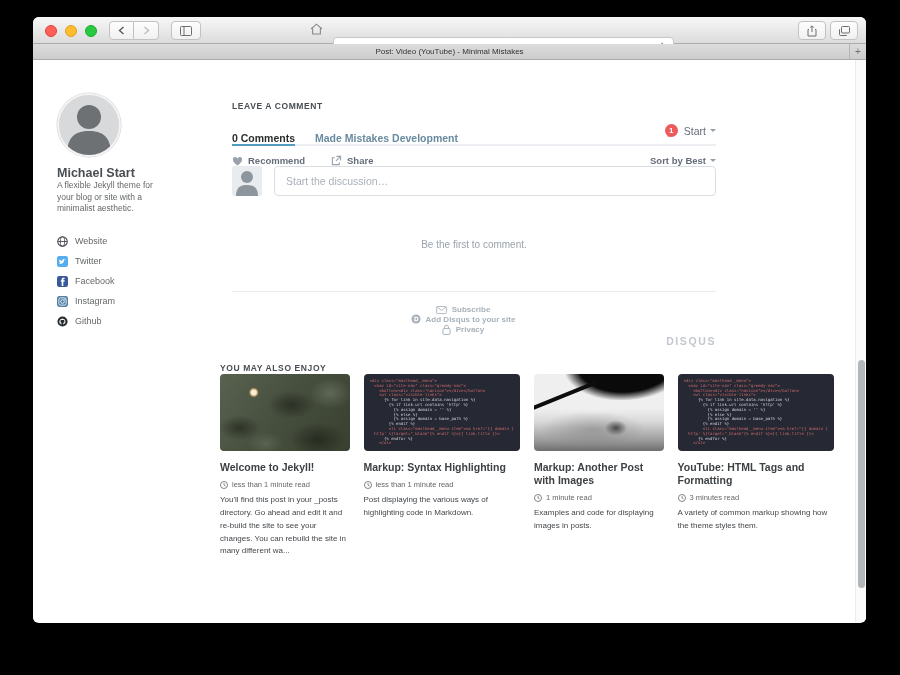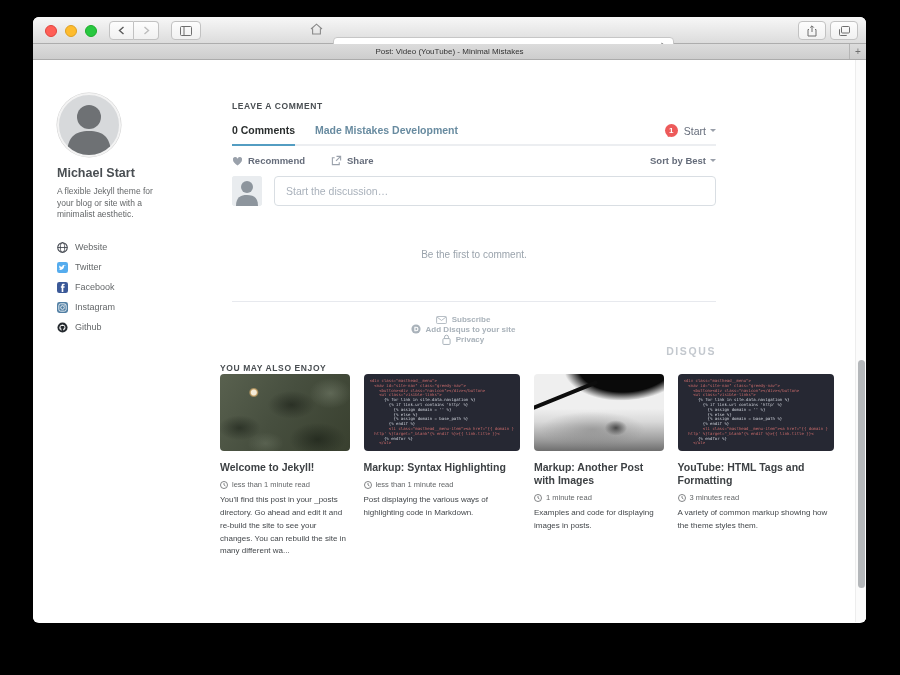--- a/index.html
+++ b/index.html
@@ -42,44 +42,44 @@
   .sb-track { position:absolute; right:0; top:0; width:11px; height:100%; background:#fbfbfb;
     border-left:1px solid #ededed; }
   .sb-thumb { position:absolute; right:1.5px; top:300px; width:7px; height:228px;
     background:#b4b7ba; border-radius:4px; }
 
   
   .author { position:absolute; left:24px; top:33px; width:160px; }
   .avatar-lg { width:64px; height:64px; border-radius:50%; background:#d7d9db;
     border:2px solid #f3f3f3; box-shadow:0 0 0 .5px #d0d0d0; overflow:hidden; }
   .author-name { margin-top:9px; font-size:12.5px; font-weight:bold; color:#494e52; }
-  .author-bio { margin-top:6px; font-size:8.5px; line-height:1.38; color:#646769; width:112px; }
+  .author-bio { margin-top:0; font-size:8.5px; line-height:1.38; color:#646769; width:112px; }
   .author-links { margin-top:16px; }
   .alink { display:flex; align-items:center; height:20px; font-size:9px; color:#646769; cursor:pointer; }
   .alink .ic { width:11px; height:11px; margin-right:7px; display:flex; align-items:center; justify-content:center; }
 
   
   .comments { position:absolute; left:199px; top:41px; width:484px; }
   .sec-head { font-size:8.5px; font-weight:bold; letter-spacing:.6px; color:#494e52; }
   .dq-tabs { display:flex; align-items:flex-end; margin-top:13px; border-bottom:2px solid #eceef1; }
-  .dq-tab { font-size:10.5px; font-weight:bold; padding-bottom:8px; }
+  .dq-tab { font-size:10.5px; font-weight:bold; padding-bottom:0; }
   .dq-tab.active { color:#2a2e2e; border-bottom:2px solid #539dc2; margin-bottom:-2px; }
   .dq-tab.forum { color:#688ba0; margin-left:20px; }
   .dq-login { margin-left:auto; display:flex; align-items:center; padding-bottom:7px; }
   .badge { position:relative; width:13px; height:13px; border-radius:50%; background:#ed5a5a;
     color:#fff; font-size:8px; font-weight:bold; display:flex; align-items:center; justify-content:center; }
   .badge::after { content:""; position:absolute; left:1px; bottom:-2px; border:2.5px solid transparent;
     border-top-color:#ed5a5a; transform:rotate(25deg); }
   .login-lbl { margin-left:6px; font-size:10.5px; color:#656c7a; }
   .caret { margin-left:4px; border:3px solid transparent; border-top-color:#9aa0aa; margin-top:3px; }
   .dq-actions { display:flex; align-items:center; margin-top:9px; color:#656c7a; font-size:9.5px; font-weight:600; }
   .dq-actions .act { display:flex; align-items:center; margin-right:26px; cursor:pointer; }
   .dq-actions .act .ic { margin-right:5px; display:flex; }
   .sortby { margin-left:auto; display:flex; align-items:center; cursor:pointer; }
-  .dq-form { display:flex; margin-top:10px;border-radius:9px; }
+  .dq-form { display:flex; margin-top:0;border-radius:9px; }
   .avatar-sm { width:30px; height:30px; border-radius:3px; background:#e9ecef; overflow:hidden; flex:none; }
   .dq-input { margin-left:12px; flex:1; height:30px; border:1px solid #d9dee3; border-radius:4px;
     font-size:10.5px; color:#2a2e2e; padding:0 11px; background:#fff; outline:none;
     font-family:"Liberation Sans","DejaVu Sans",sans-serif; }
   .dq-input::placeholder { color:#a9b1bb; opacity:1; }
   .dq-empty { margin-top:43px; text-align:center; font-size:10px; color:#9aa3ac; }
   .dq-hr { margin-top:41px; border:none; border-top:1px solid #e7e9ee; }
   .dq-footer { display:flex; align-items:center; margin-top:13px; color:#a9b2ba;flex-direction:column; }
   .dq-footer .flink { display:flex; align-items:center; font-size:8px; font-weight:bold; margin-right:22px; cursor:pointer; }
   .dq-footer .flink .ic { margin-right:5px; display:flex; }

